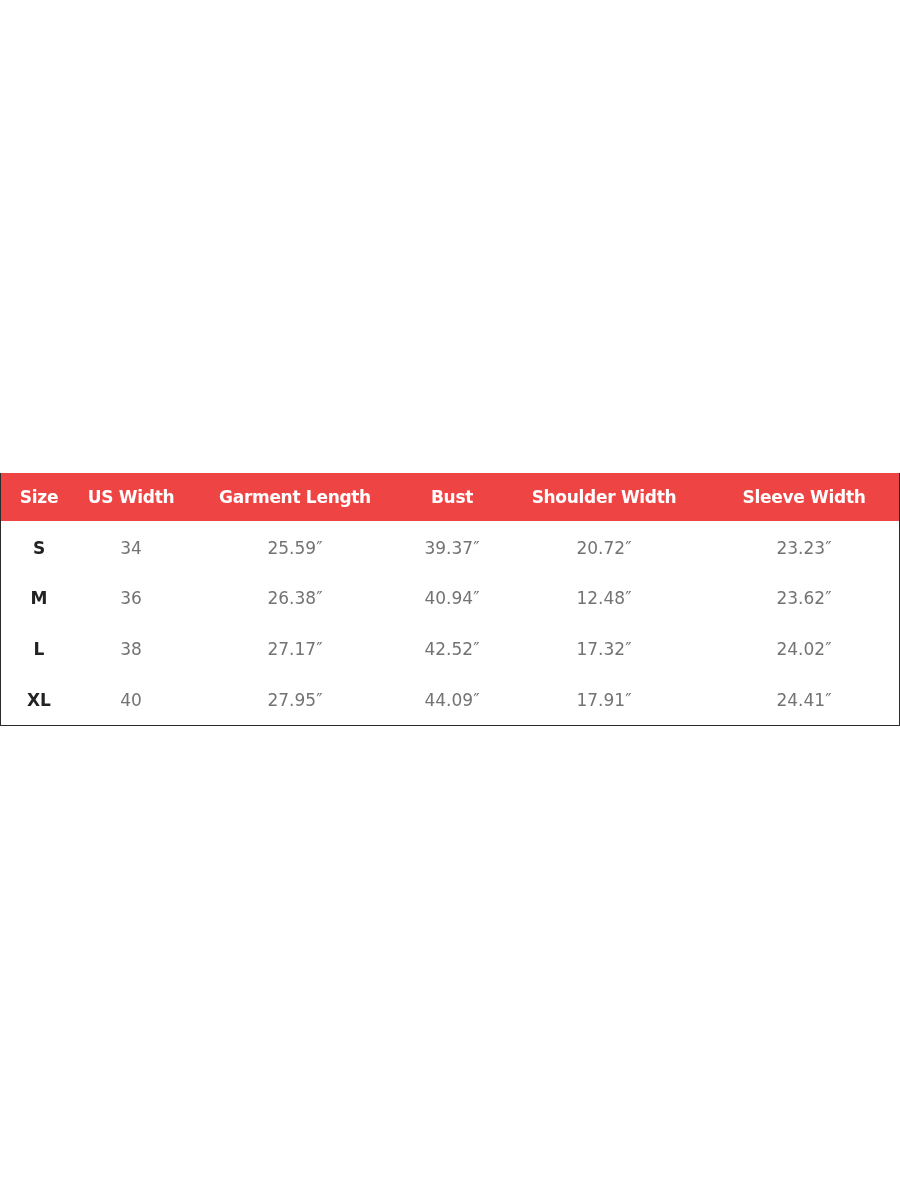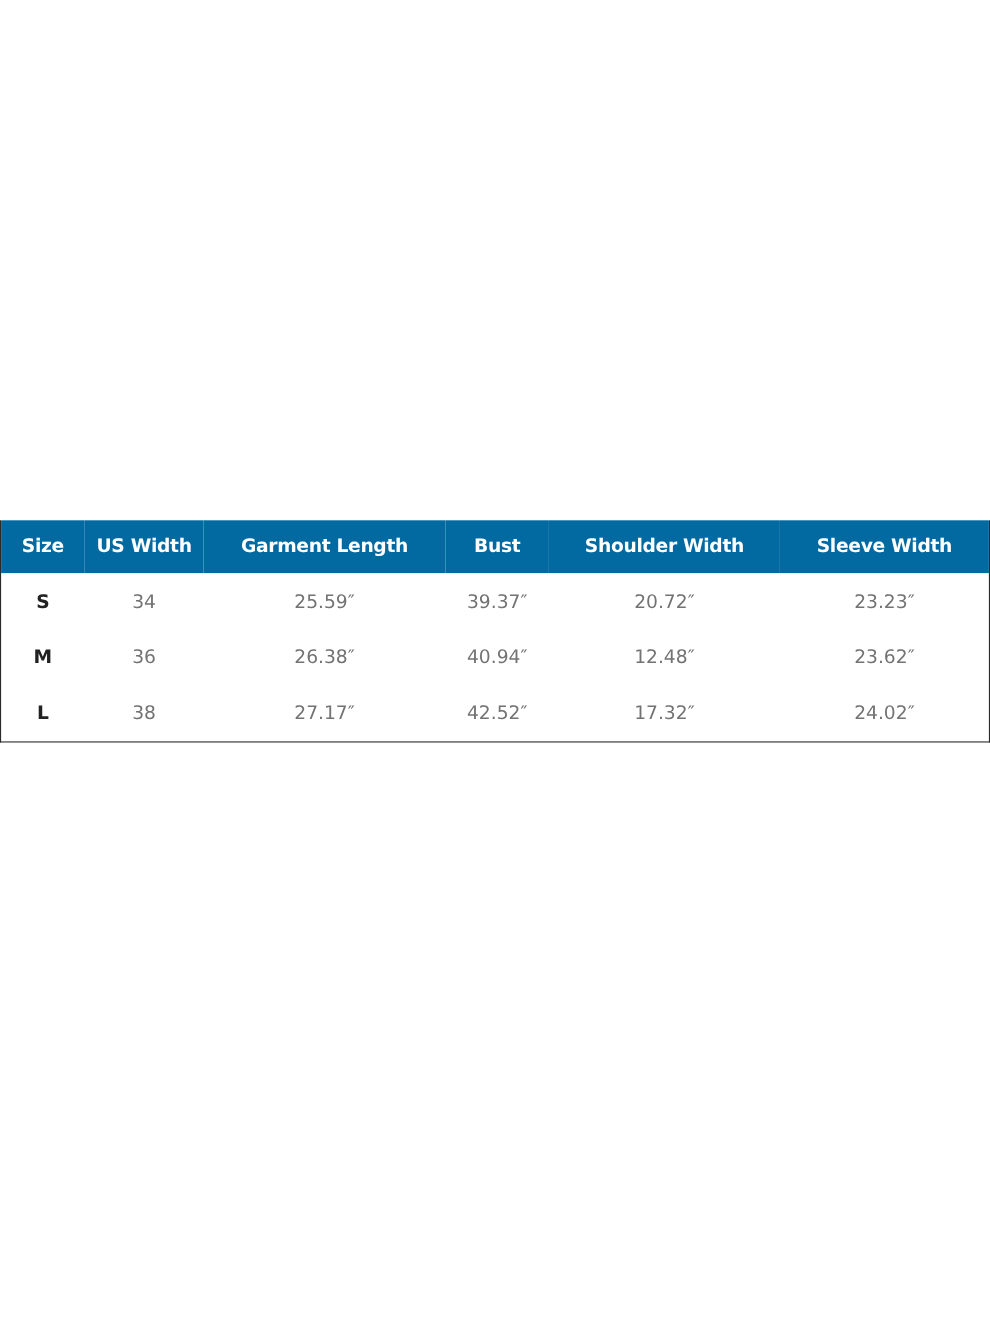--- a/index.html
+++ b/index.html
@@ -22,21 +22,21 @@
       border: 1px solid #2b2b2b;
       border-top: none;
       box-sizing: content-box;
     }
     table {
       width: 100%;
       border-collapse: collapse;
       table-layout: fixed;
     }
     thead tr {
-      background: #0369a1;
+      background: #ef4444;
       height: 48px;
     }
     th {
       color: #ffffff;
       font-weight: bold;
       font-size: 17px;
       text-align: center;
       padding: 0;
       white-space: nowrap;
       letter-spacing: -0.3px;
@@ -106,15 +106,23 @@
         <td>23.62″</td>
       </tr>
       <tr>
         <td class="size-col">L</td>
         <td>38</td>
         <td>27.17″</td>
         <td>42.52″</td>
         <td>17.32″</td>
         <td>24.02″</td>
       </tr>
+      <tr>
+        <td class="size-col">XL</td>
+        <td>40</td>
+        <td>27.95″</td>
+        <td>44.09″</td>
+        <td>17.91″</td>
+        <td>24.41″</td>
+      </tr>
     </tbody>
   </table>
 </div>
 
 </body></html>

